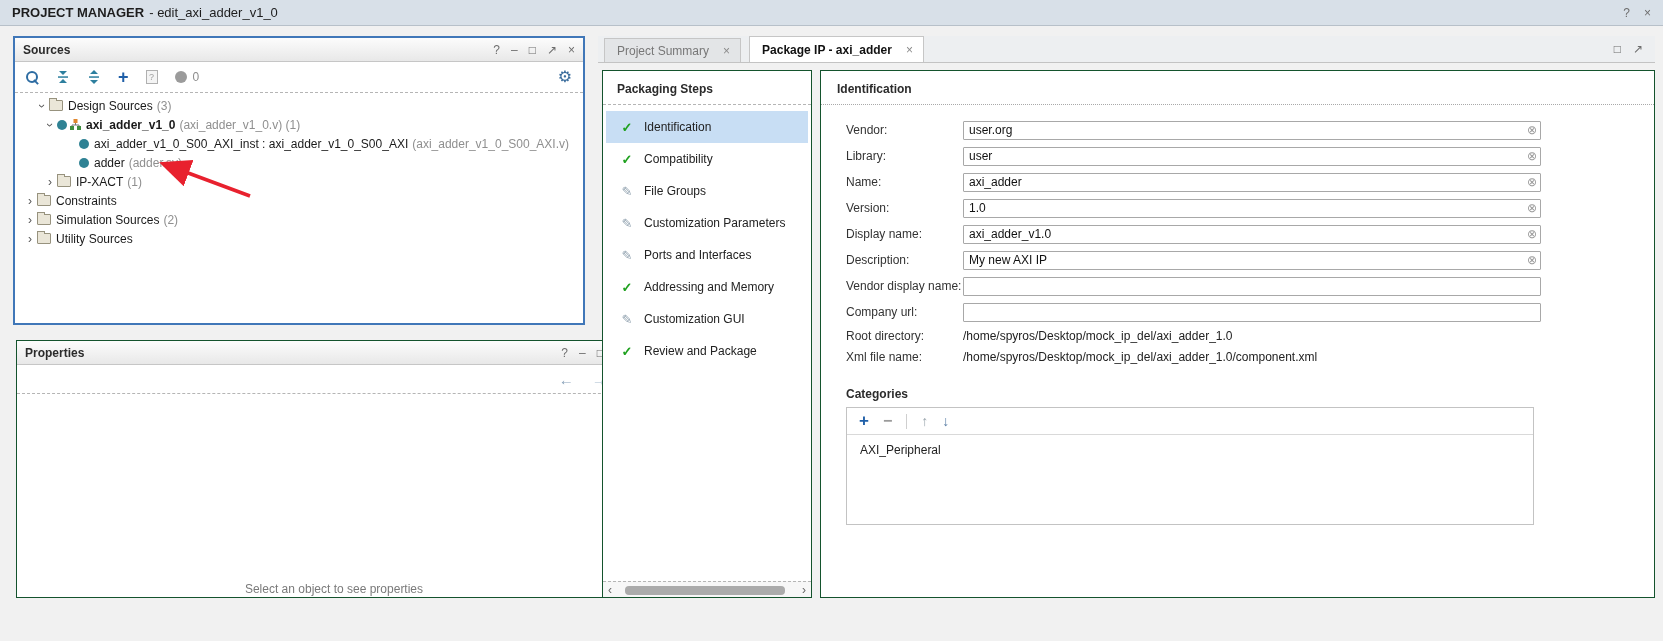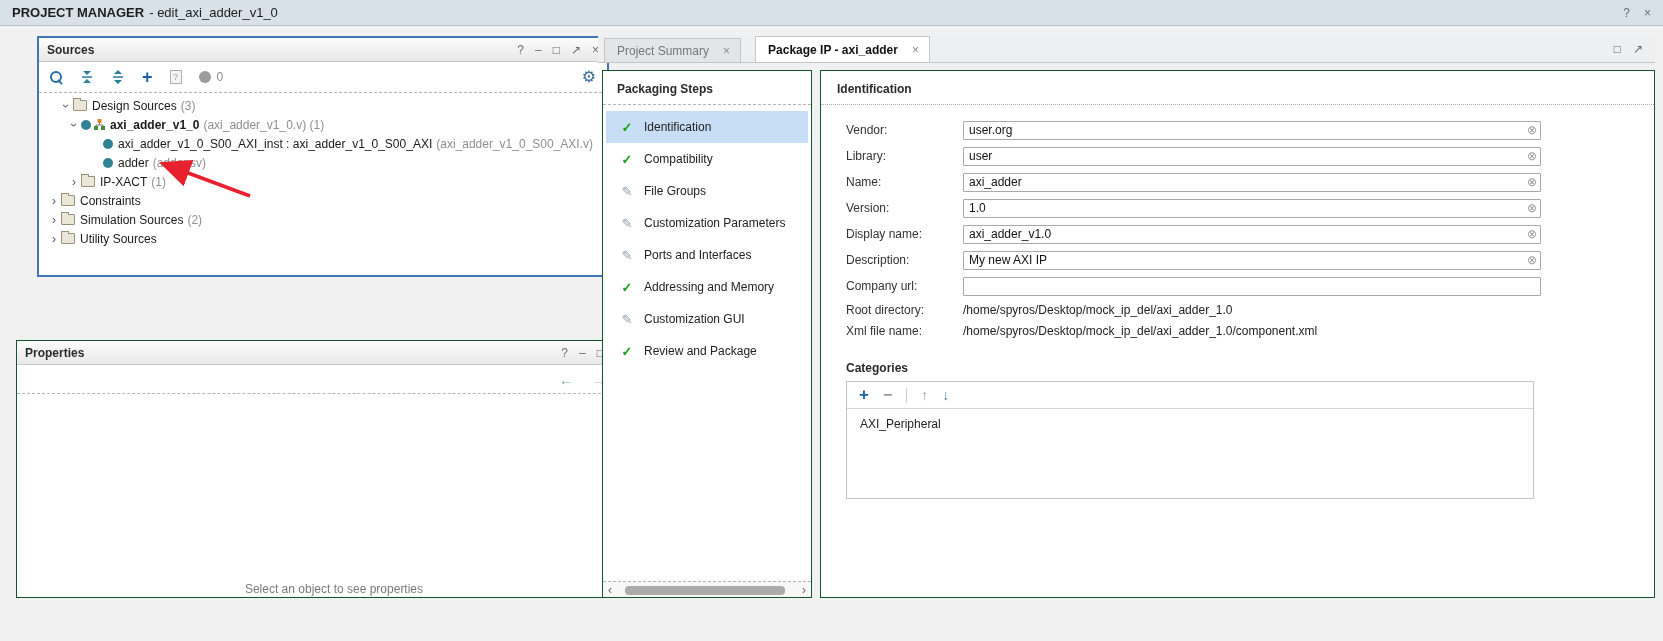--- a/index.html
+++ b/index.html
@@ -14,21 +14,21 @@
   .titlebar .tb-icons { margin-left:auto; display:flex; gap:14px; color:#555; font-size:13px; }
 
   
   .panel { position:absolute; background:#fff; border:1px solid #14532d; }
   .panel-header { height:24px; background:linear-gradient(#fcfcfc,#e8e8e8); border-bottom:1px solid #c6c6c6; display:flex; align-items:center; padding:0 8px; }
   .panel-title { font-weight:bold; color:#2b2b2b; }
   .win-btns { margin-left:auto; display:flex; gap:11px; align-items:center; }
   .wb { color:#6e6e6e; font-size:12px; line-height:1; cursor:default; }
 
   
-  .sources { left:13px; top:36px; width:572px; height:241px; border:2px solid #4077b8;margin-left:24px; }
+  .sources { left:13px; top:36px; width:572px; height:289px; border:2px solid #4077b8; }
   .src-toolbar { height:31px; display:flex; align-items:center; gap:17px; padding:0 11px; border-bottom:1px dashed #b5b5b5; }
   .icon-search { width:13px; height:13px; position:relative; display:inline-block; }
   .icon-search::before { content:''; position:absolute; left:0; top:0; width:8px; height:8px; border:2px solid #2d6ca2; border-radius:50%; }
   .icon-search::after { content:''; position:absolute; width:6px; height:2px; background:#2d6ca2; transform:rotate(45deg); right:0; bottom:1px; }
   .tb-svg { display:inline-block; }
   .icon-plus { color:#1f5fa8; font-size:18px; font-weight:bold; line-height:13px; }
   .icon-docq { width:12px; height:14px; border:1px solid #b0b0b0; background:#f4f4f4; color:#a0a0a0; font-size:9px; text-align:center; line-height:13px; }
   .badge-wrap { display:flex; align-items:center; gap:6px; color:#8d8d8d; }
   .badge-dot { width:12px; height:12px; border-radius:50%; background:#9b9b9b; display:inline-block; }
   .icon-gear { color:#3a6c9c; font-size:16px; line-height:1; }
@@ -52,21 +52,21 @@
 
   
   .props { left:16px; top:340px; width:636px; height:258px; }
   .props-toolbar { height:29px; display:flex; align-items:center; justify-content:flex-end; gap:18px; padding:0 12px; border-bottom:1px dashed #b5b5b5; }
   .nav-arrow { font-size:15px; color:#8ba3bb; }
   .nav-arrow.fwd { color:#a7bccf; }
   .props-body { height:calc(100% - 54px); display:flex; align-items:flex-end; justify-content:center; color:#7a7a7a; }
 
   
   .ws-tabbar { position:absolute; left:598px; top:36px; width:1057px; height:27px; background:#edeff1; border-bottom:1px solid #c3c3c3; display:flex; align-items:flex-end; padding-left:6px; }
-  .ws-tab { height:24px; display:flex; align-items:center; padding:0 10px 0 12px; margin-right:14px; border:1px solid #c6c6c6; border-bottom:none; background:#e3e5e7; color:#777; }
+  .ws-tab { height:24px; display:flex; align-items:center; padding:0 10px 0 12px; margin-right:8px; border:1px solid #c6c6c6; border-bottom:none; background:#e3e5e7; color:#777; }
   .ws-tab.active { background:#fff; color:#111; font-weight:bold; height:26px; }
   .tab-close { margin-left:14px; color:#8a8a8a; font-weight:normal; font-size:12px; }
   .ws-right-icons { margin-left:auto; align-self:center; display:flex; gap:12px; padding-right:12px; color:#6e6e6e; }
 
   
   .pkg { left:602px; top:70px; width:210px; height:528px; }
   .pkg-title { font-weight:bold; color:#2b2b2b; padding:11px 14px 8px; }
   .dash-sep { border-bottom:1px dashed #b5b5b5; }
   .dot-sep { border-bottom:1px dotted #a9a9a9; }
   .steps { padding-top:6px; }
@@ -338,20 +338,26 @@
         </span>
       </div>
       <div class="form-row">
         <span class="f-label">Description:</span>
         <span class="input-wrap">
           <input type="text" value="My new AXI IP" style="">
           <span class="clear-ic">⊗</span>
         </span>
       </div>
       <div class="form-row">
+        <span class="f-label">Vendor display name:</span>
+        <span class="input-wrap">
+          <input type="text" value="" style="">
+        </span>
+      </div>
+      <div class="form-row">
         <span class="f-label">Company url:</span>
         <span class="input-wrap">
           <input type="text" value="" style="">
         </span>
       </div>
       <div class="form-row static">
         <span class="f-label">Root directory:</span>
         <span class="f-static">/home/spyros/Desktop/mock_ip_del/axi_adder_1.0</span>
       </div>
       <div class="form-row static">

